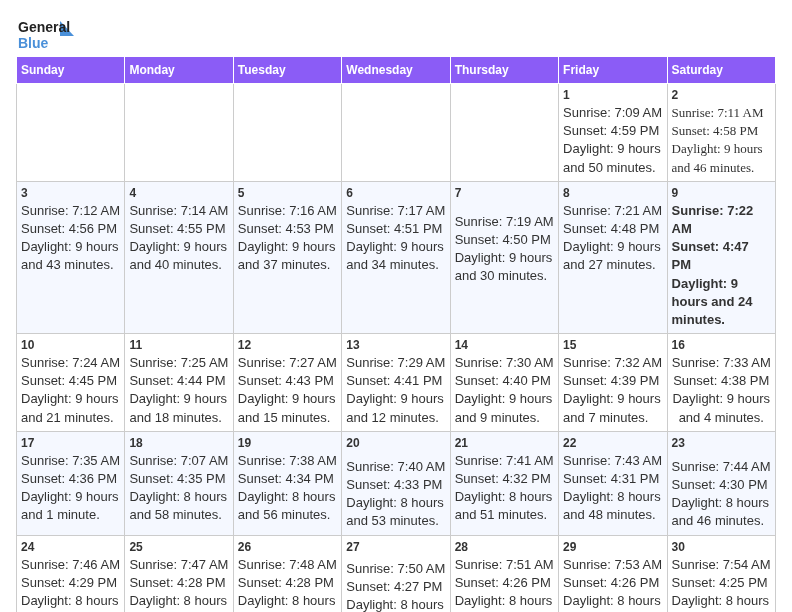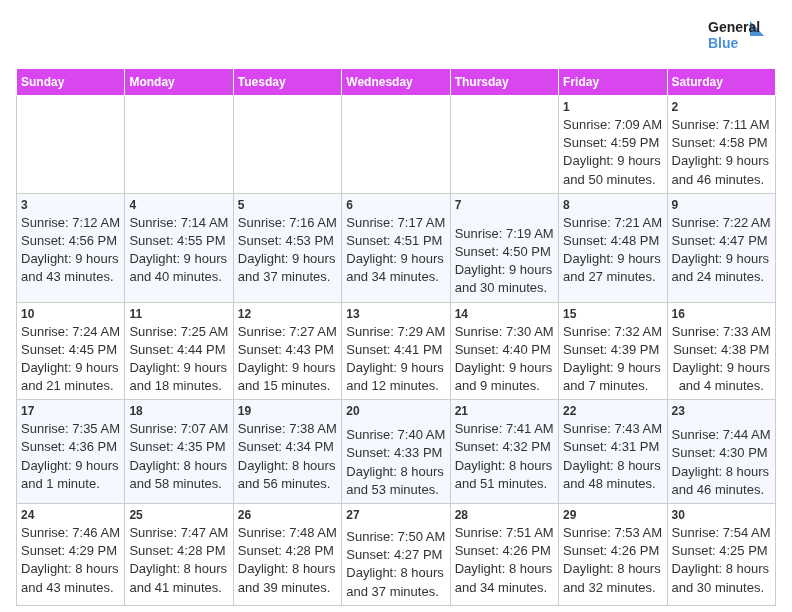--- a/index.html
+++ b/index.html
@@ -5,23 +5,22 @@
     * { margin: 0; padding: 0; box-sizing: border-box; }
     body {
       font-family: Arial, sans-serif;
       background: #fff;
       width: 792px;
       min-height: 612px;
       padding: 16px;
     }
     .header {
       display: flex;
-      justify-content: flex-end;
+      justify-content: flex-start;
       align-items: flex-start;
-      margin-bottom: 12px;
     }
     .logo {
       display: flex;
       align-items: center;
       gap: 4px;
     }
     .title-block {
       text-align: right;
     }
     .month-title {
@@ -31,21 +30,21 @@
     }
     .location {
       font-size: 14px;
       color: #555;
     }
     .calendar {
       width: 100%;
       border-collapse: collapse;
     }
     .calendar th {
-      background: #d946ef;
+      background: #8b5cf6;
       color: #fff;
       font-size: 12px;
       font-weight: bold;
       padding: 6px 4px;
       text-align: left;
       border: 1px solid #fff;
     }
     .calendar td {
       border: 1px solid #ccc;
       vertical-align: top;
@@ -109,21 +108,21 @@
         <td class="empty"></td>
         <td class="empty"></td>
         <td>
           <span class="day-num">1</span>
           <div class="day-info" style="white-space: pre-line;">Sunrise: 7:09 AM
 Sunset: 4:59 PM
 Daylight: 9 hours and 50 minutes.</div>
         </td>
         <td>
           <span class="day-num">2</span>
-          <div class="day-info" style="white-space: pre-line;">Sunrise: 7:11 AM
+          <div class="day-info" style="white-space: pre-line; font-family: Liberation Serif, serif;">Sunrise: 7:11 AM
 Sunset: 4:58 PM
 Daylight: 9 hours and 46 minutes.</div>
         </td>
       </tr>
       <tr>
         <td>
           <span class="day-num">3</span>
           <div class="day-info" style="white-space: pre-line;">Sunrise: 7:12 AM
 Sunset: 4:56 PM
 Daylight: 9 hours and 43 minutes.</div>
@@ -153,21 +152,21 @@
 Daylight: 9 hours and 30 minutes.</div>
         </td>
         <td>
           <span class="day-num">8</span>
           <div class="day-info" style="white-space: pre-line;">Sunrise: 7:21 AM
 Sunset: 4:48 PM
 Daylight: 9 hours and 27 minutes.</div>
         </td>
         <td>
           <span class="day-num">9</span>
-          <div class="day-info" style="white-space: pre-line;">Sunrise: 7:22 AM
+          <div class="day-info" style="white-space: pre-line; font-weight: bold;">Sunrise: 7:22 AM
 Sunset: 4:47 PM
 Daylight: 9 hours and 24 minutes.</div>
         </td>
       </tr>
       <tr>
         <td>
           <span class="day-num">10</span>
           <div class="day-info" style="white-space: pre-line;">Sunrise: 7:24 AM
 Sunset: 4:45 PM
 Daylight: 9 hours and 21 minutes.</div>

